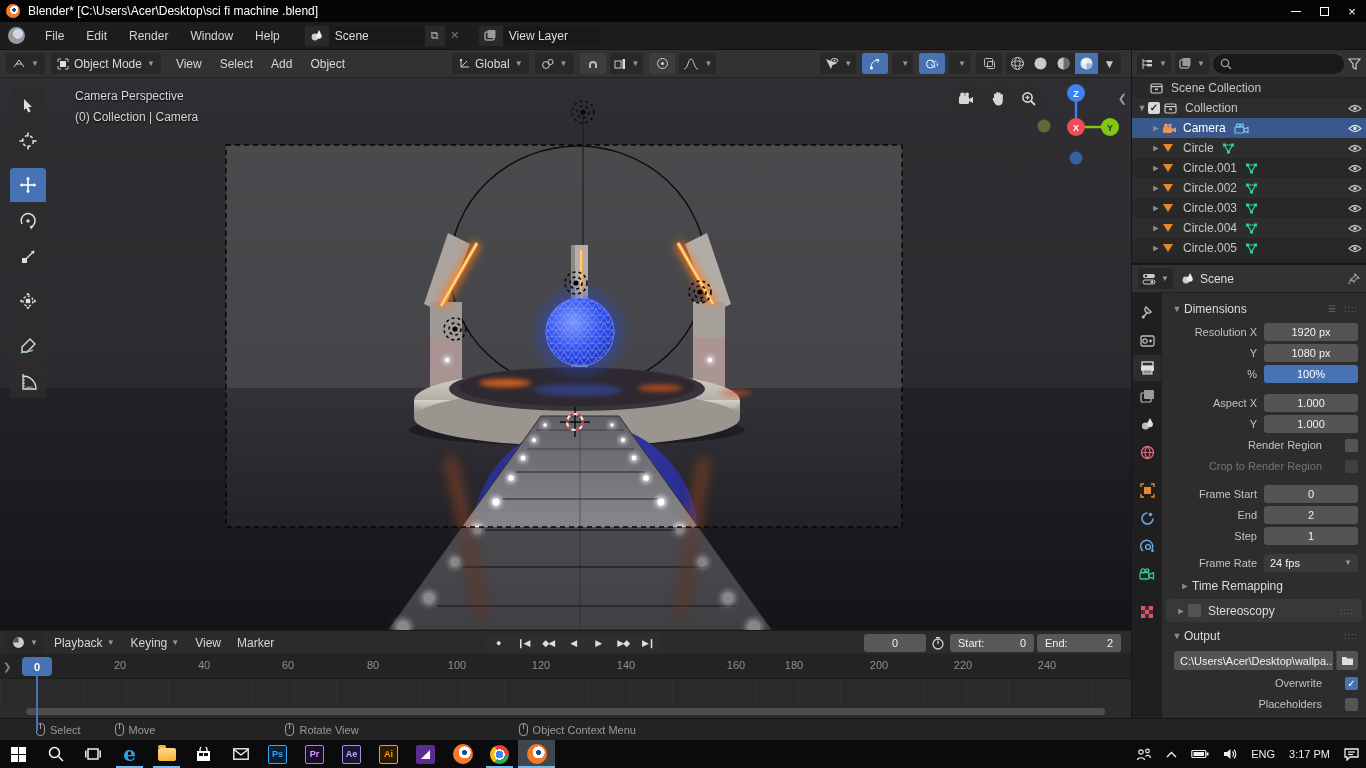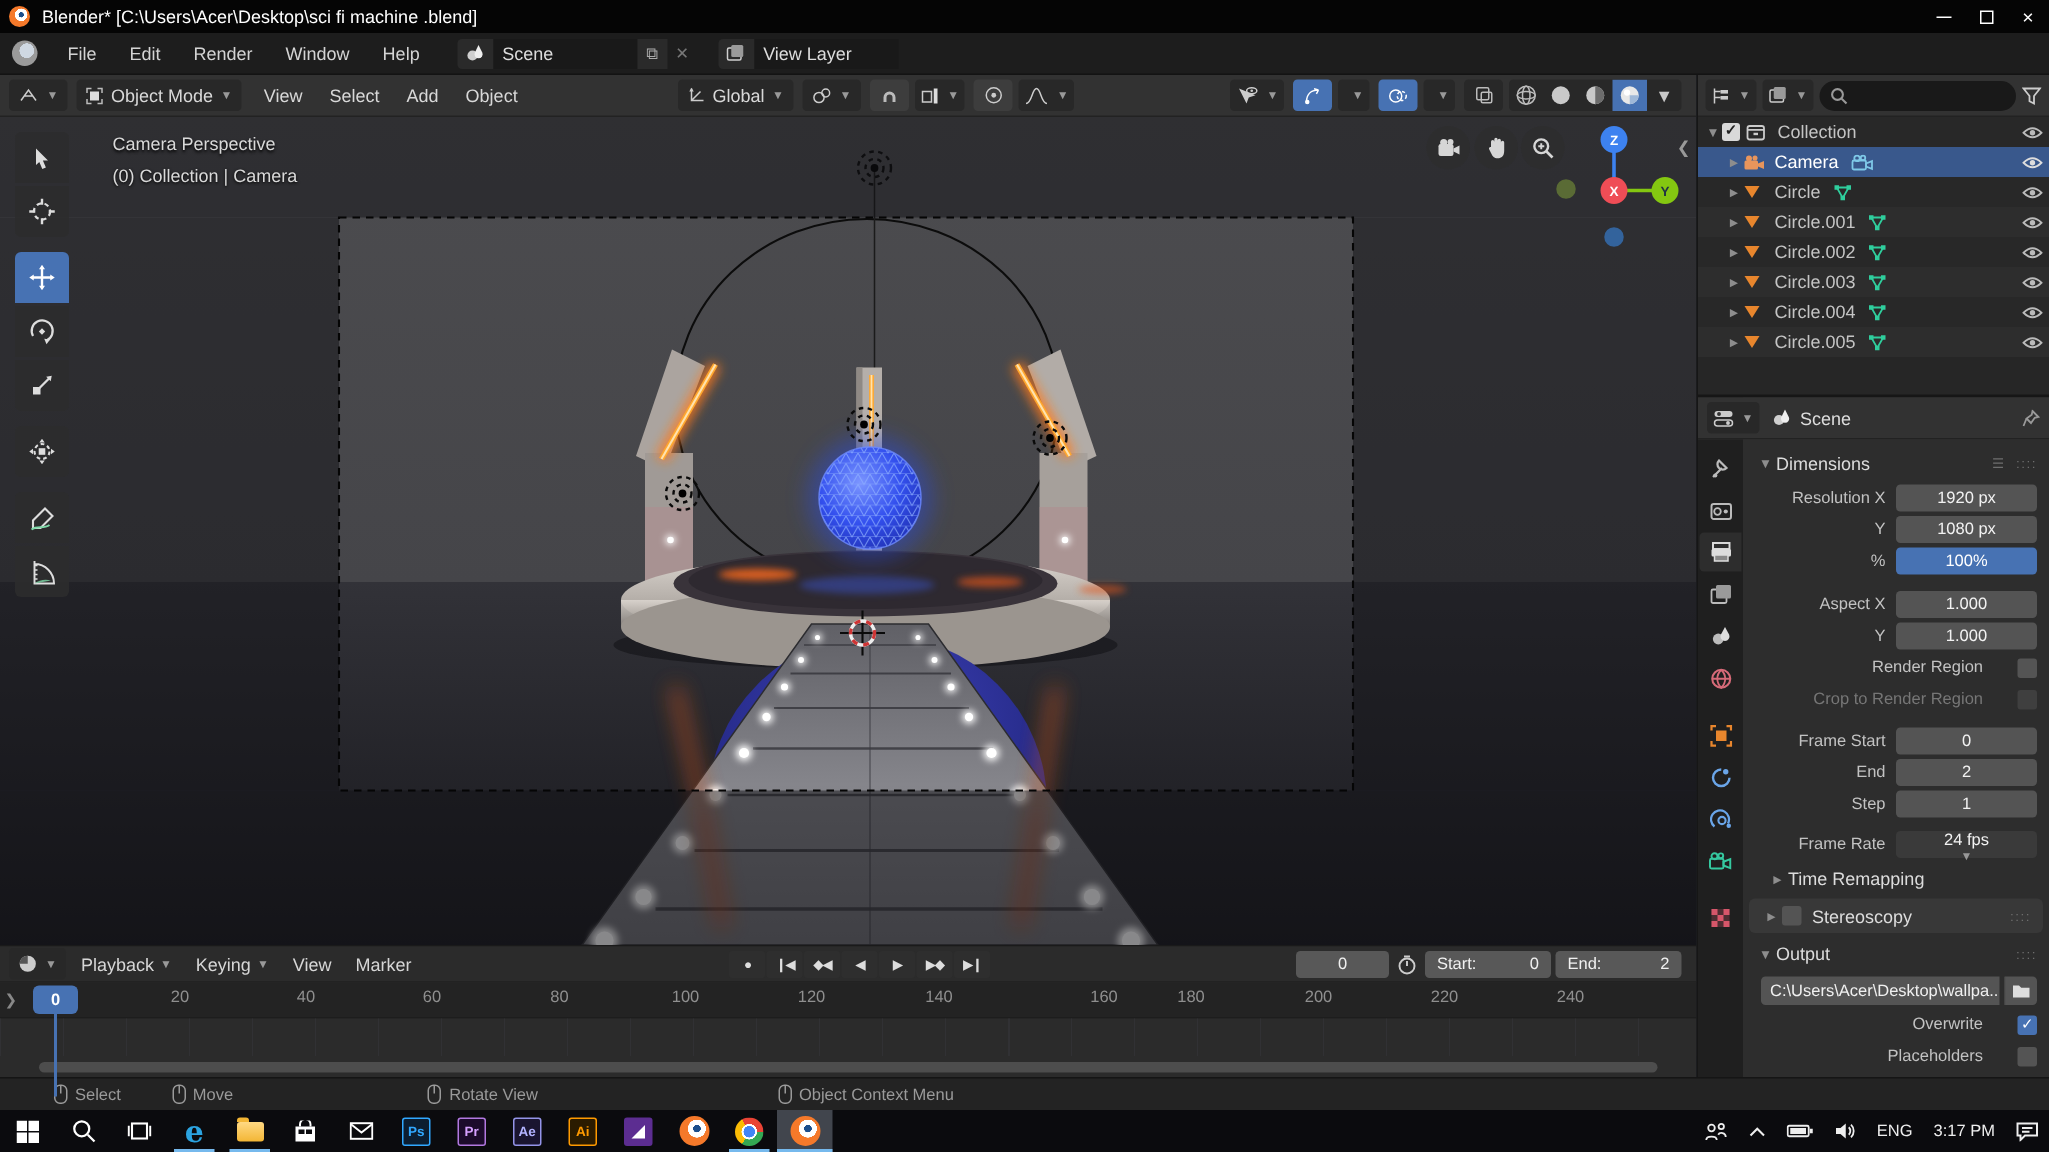--- a/index.html
+++ b/index.html
@@ -1,20 +1,20 @@
 <!DOCTYPE html>
 <html><head>
 <meta charset="utf-8">
 <style>
   * { margin:0; padding:0; box-sizing:border-box; }
   html,body { background:#000; }
   #root {
     position:relative; width:1366px; height:768px; overflow:hidden;
     font-family:"Liberation Sans", sans-serif; color:#c8c8c8; font-size:12px;
-    background:#0f172a; user-select:none;
+    background:#ec4899; user-select:none;
   }
   
   .titlebar { position:absolute; top:0; left:0; right:0; height:22px; background:#050505;
     display:flex; align-items:center; color:#fff; font-size:12px; }
   .titlebar .blogo { width:14px; height:14px; margin:0 8px 0 6px; border-radius:50%;
     background:radial-gradient(circle at 58% 42%, #1b4e8c 0 15%, #ffffff 16% 36%, #f5792a 37% 100%); }
   .wincontrols { margin-left:auto; display:flex; height:100%; }
   .wincontrols .wc { width:28px; height:100%; display:flex; align-items:center; justify-content:center; color:#fff; font-size:13px; }
   .wc .min { display:block; width:10px; border-bottom:1px solid #fff; height:1px; }
   .wc .max { display:block; width:9px; height:9px; border:1px solid #fff; }
@@ -105,21 +105,21 @@
   .prop-header { position:absolute; top:0; left:0; right:0; height:28px; background:#323232; display:flex; align-items:center; padding:0 6px; border-bottom:1px solid #222; z-index:2; }
   .prop-body { margin-top:28px; padding:4px 0 0 0; overflow:hidden; flex:1; }
   .panel-hdr { height:23px; display:flex; align-items:center; color:#dcdcdc; padding:0 8px; font-size:12px; }
   .panel-hdr.boxed { background:#383838; border-radius:4px; margin:2px 4px; }
   .panel-hdr .dots { margin-left:auto; color:#6e6e6e; letter-spacing:1px; font-size:9px; }
   .prow { display:flex; align-items:center; height:19px; margin:2px 8px 2px 0; }
   .prow .plabel { width:102px; text-align:right; color:#c2c2c2; padding-right:7px; font-size:11px; flex:none; }
   .pfield { flex:1; height:18px; background:#545454; border-radius:3px; color:#f2f2f2; font-size:11px;
     display:flex; align-items:center; justify-content:center; }
   .pfield.slider { background:#4772b3; color:#fff; }
-  .pfield.dd { justify-content:space-between; padding:0 6px; background:#3a3a3a;flex-direction:column; }
+  .pfield.dd { justify-content:space-between; padding:0 6px; background:#3a3a3a; }
   .pcheck { width:13px; height:13px; background:#545454; border-radius:2px; flex:none; }
   .pcheck.checked { background:#4772b3; color:#fff; font-size:10px; text-align:center; line-height:13px; }
   .pcheck.dim { background:#3f3f3f; }
   .chk-row { display:flex; align-items:center; justify-content:flex-end; height:18px; margin:3px 8px 3px 0; gap:23px; font-size:11px; color:#c2c2c2; }
   .pathrow { display:flex; align-items:center; margin:4px 8px 4px 12px; gap:3px; }
   .pathfield { flex:1; height:19px; background:#545454; border-radius:3px 0 0 3px; color:#f0f0f0; font-size:11px; display:flex; align-items:center; padding:0 6px; white-space:nowrap; overflow:hidden; }
   .folderbtn { width:22px; height:19px; background:#545454; border-radius:0 3px 3px 0; border-left:1px solid #444; display:flex; align-items:center; justify-content:center; }
   
   .statusbar { position:absolute; bottom:28px; left:0; right:0; height:22px; background:#232323; border-top:1px solid #151515;
     display:flex; align-items:center; color:#9a9a9a; font-size:11px; }
@@ -729,20 +729,30 @@
             </svg>
         </div>
         <div>
           <svg width="13" height="12" viewBox="0 0 13 12">
               <path d="M1 1 H12 L8 6 V11 L5 9.5 V6 Z" fill="none" stroke="#ccc" stroke-width="1.2"></path>
             </svg>
         </div>
       </div>
       <div class="ol-rows">
         <div class="ol-row">
+          <span class="badge-icn" style="margin-left:14px">
+            <svg width="13" height="11" viewBox="0 0 13 11">
+                <rect x="1" y="1" width="11" height="9" rx="1.5" fill="none" stroke="#ccc" stroke-width="1.2"></rect>
+                <line x1="1" y1="3.6" x2="12" y2="3.6" stroke="#ccc" stroke-width="1.2"></line>
+                <rect x="5" y="5.5" width="3" height="1.6" fill="#ccc"></rect>
+              </svg>
+          </span>
+          <span class="lbl">Scene Collection</span>
+        </div>
+        <div class="ol-row">
           <span class="tri">▼</span>
           <span class="ol-check">✓</span>
           <span class="badge-icn">
             <svg width="13" height="11" viewBox="0 0 13 11">
                 <rect x="1" y="1" width="11" height="9" rx="1.5" fill="none" stroke="#ccc" stroke-width="1.2"></rect>
                 <line x1="1" y1="3.6" x2="12" y2="3.6" stroke="#ccc" stroke-width="1.2"></line>
                 <rect x="5" y="5.5" width="3" height="1.6" fill="#ccc"></rect>
               </svg>
           </span>
           <span class="lbl">Collection</span>

